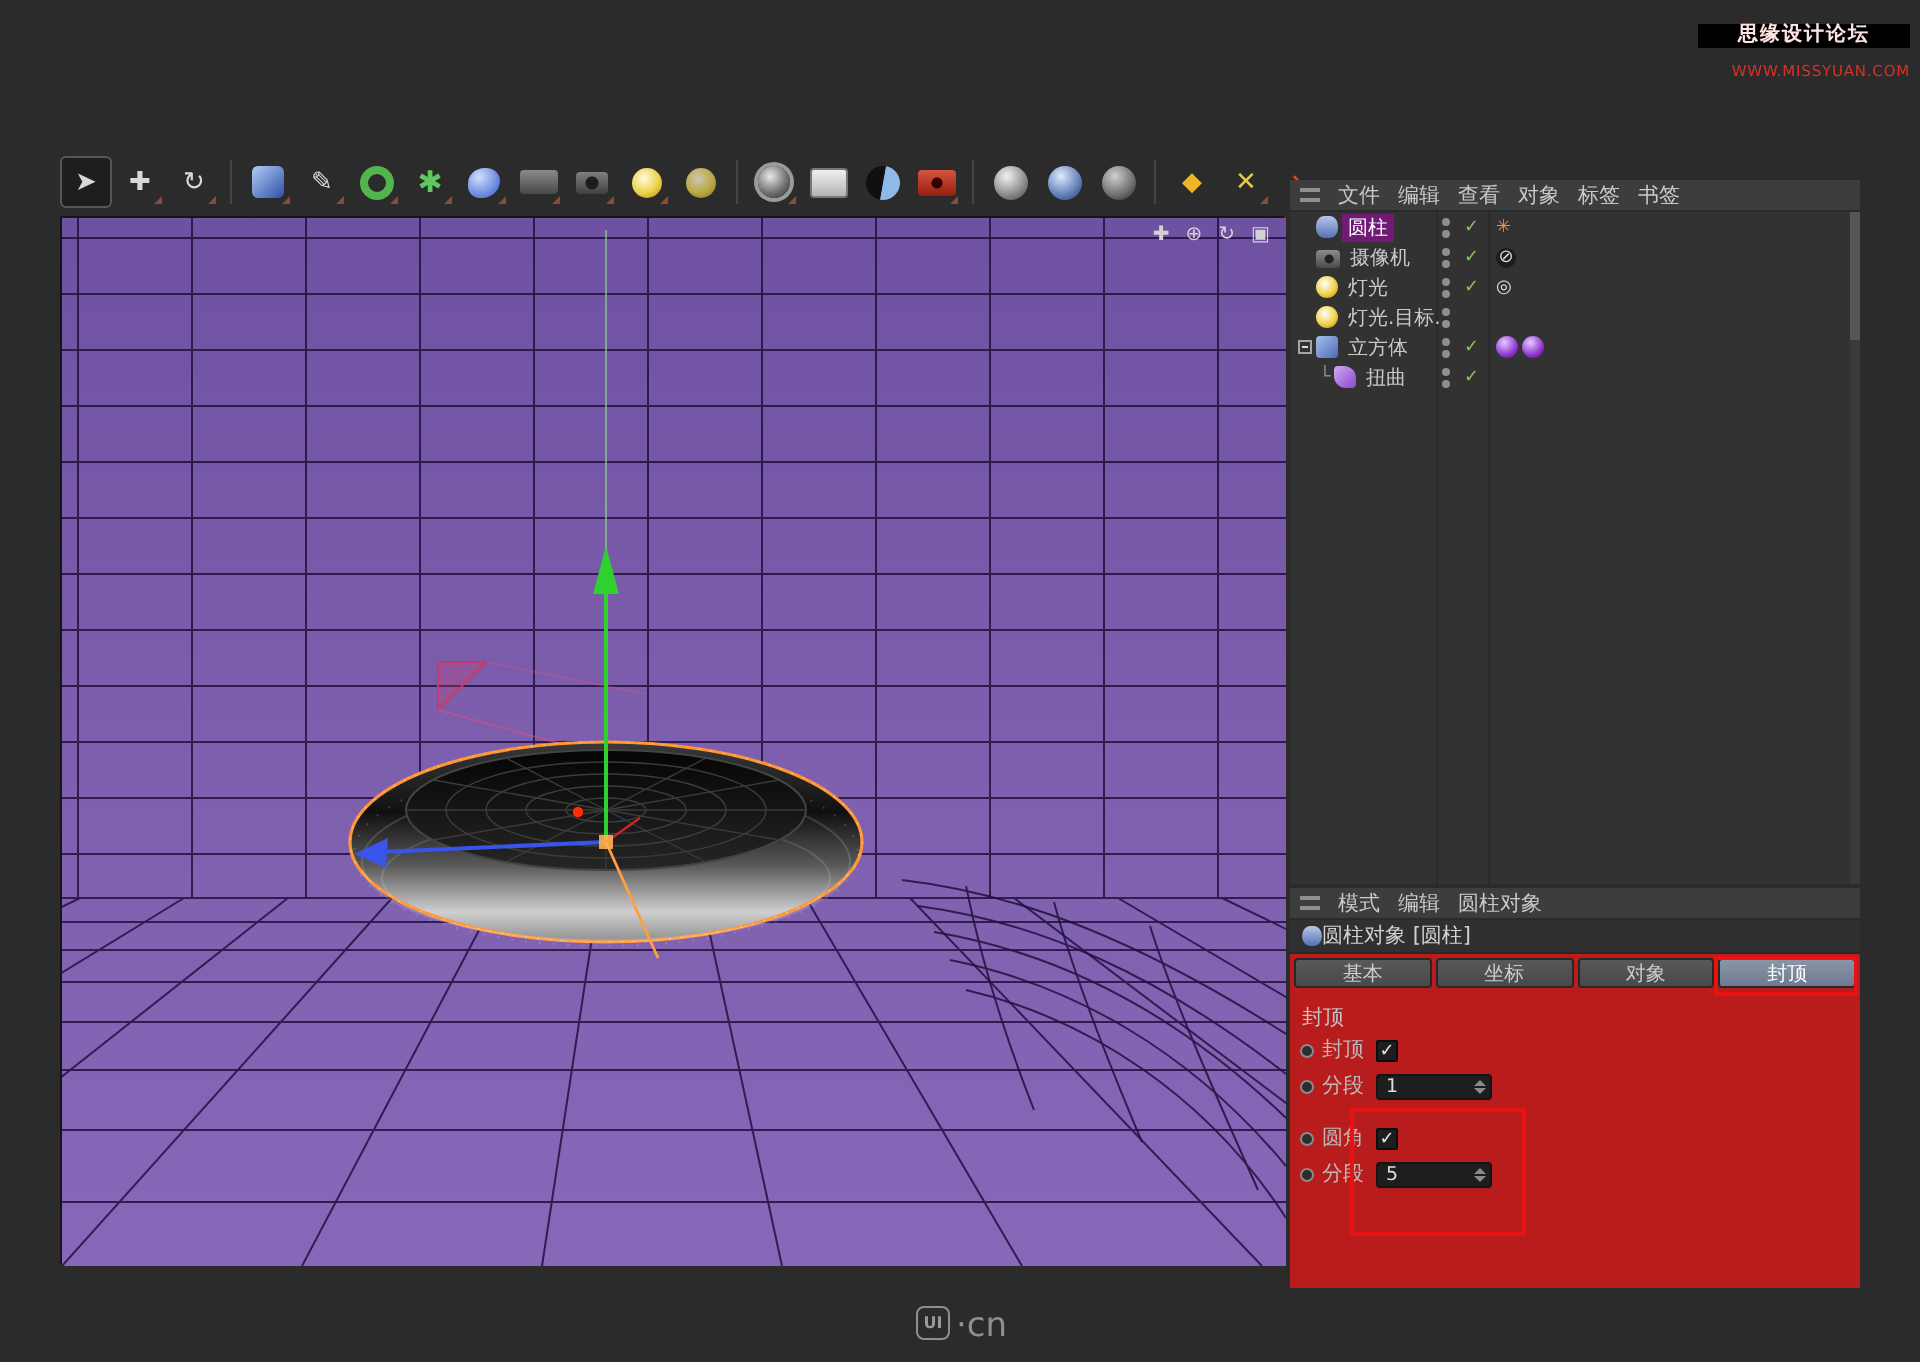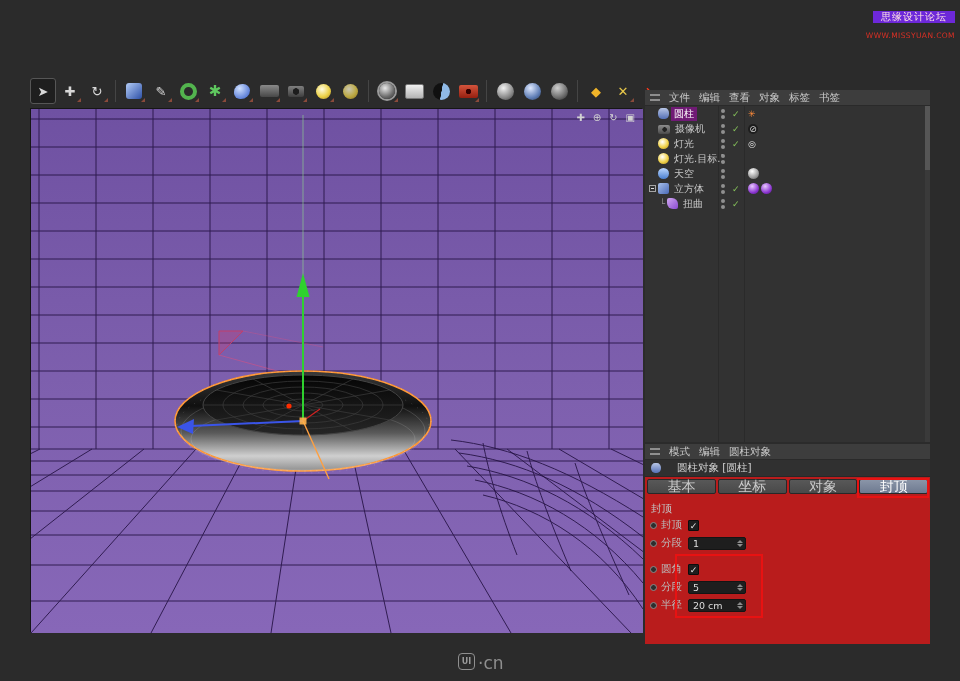--- a/index.html
+++ b/index.html
@@ -2,21 +2,21 @@
 <html><head>
 <meta charset="utf-8">
 <style>
   *{margin:0;padding:0;box-sizing:border-box}
   html,body{background:#222}
   .page{position:relative;width:960px;height:681px;background:#2b2b2b;overflow:hidden;
         font-family:"DejaVu Sans","Liberation Sans",sans-serif;color:#ccc}
 
   
   .watermark{position:absolute;top:6px;right:5px;text-align:right;z-index:6;line-height:1.15}
-  .wm-title{display:inline-block;font-size:10px;font-weight:normal;color:#ffe3e3;background:#6d28d9;padding:0 8px;letter-spacing:1px}
+  .wm-title{display:inline-block;font-size:10px;font-weight:bold;color:#ffe3e3;background:#000000;padding:0 20px;letter-spacing:1px}
   .wm-url{font-size:7.5px;color:#d93025;letter-spacing:.4px}
 
   
   .toolbar{position:absolute;left:30px;top:76px;width:614px;height:30px;display:flex;align-items:center;gap:1px}
   .ticon{position:relative;width:26px;height:26px;border-radius:3px;display:flex;align-items:center;justify-content:center;
          font-size:13px;color:#d8d8d8;flex:0 0 auto;cursor:default}
   .ticon::after{content:none}
   .pressed{background:#1e1e1e;border:1px solid #565656}
   .fly::before{content:"";position:absolute;right:2px;bottom:2px;width:0;height:0;
                border-left:4px solid transparent;border-bottom:4px solid #8a4a3a}
@@ -82,24 +82,24 @@
   .tagO{color:#ff8c3a}
   .tagD{color:#d8d8d8;background:#1d1d1d;border-radius:50%;width:10px;height:10px;line-height:10px;text-align:center}
   .tagT{color:#e2e2e2}
   .thumb{position:absolute;top:2px;width:11px;height:11px;border-radius:50%}
   .th1{left:103px;background:radial-gradient(circle at 38% 30%,#fff,#9a9a9a 62%,#4a4a4a)}
   .thp1{left:103px;background:radial-gradient(circle at 38% 30%,#e8c8ff,#8a35cf 62%,#4a1478)}
   .thp2{left:116px;background:radial-gradient(circle at 38% 30%,#e8c8ff,#8a35cf 62%,#4a1478)}
 
   
   .am{position:absolute;left:0;top:354px;right:0;bottom:0;background:#b91c1c}
-  .am-title{height:17px;background:#303030;display:flex;align-items:center;gap:16px;padding:0 6px;font-size:10.5px;color:#d2d2d2;border-bottom:1px solid #282828}
+  .am-title{height:17px;background:#303030;display:flex;align-items:center;gap:0;padding:0 6px;font-size:10.5px;color:#d2d2d2;border-bottom:1px solid #282828}
   .am-title .cylOI{width:10px;height:10px}
   .tabs{display:flex;gap:2px;padding:2px 2px;height:19px}
-  .tab{flex:1;display:flex;align-items:center;justify-content:center;font-size:14px;color:#ccc;
+  .tab{flex:1;display:flex;align-items:center;justify-content:center;font-size:10px;color:#ccc;
        background:linear-gradient(#585858,#494949);border:1px solid #282828;border-radius:2px;cursor:default}
   .tab.act{background:linear-gradient(#8a95a8,#6e7a90);color:#fff}
   .sect{padding:6px 0 3px 6px;font-size:10.5px;color:#c4c4c4;height:20px}
   .prow{height:18px;display:flex;align-items:center;padding-left:5px;font-size:10.5px}
   .prow.gap{margin-top:8px}
   .kdot{width:7px;height:7px;border:1px solid #8a8a8a;border-radius:50%;background:#2d2d2d;margin-right:4px;flex:0 0 auto}
   .plabel{width:21px;color:#bbb;flex:0 0 auto;margin-right:6px;white-space:nowrap}
   .chkbox{width:11px;height:11px;background:#1e1e1e;border:1px solid #0c0c0c;border-radius:1px;color:#e8e8e8;
           font-size:9px;line-height:10px;text-align:center;flex:0 0 auto}
   .numfield{width:58px;height:13px;background:#1e1e1e;border:1px solid #141414;border-radius:2px;display:flex;align-items:center;padding-left:4px;flex:0 0 auto}
@@ -335,30 +335,20 @@
       <div class="om-row">
         <span class="noexp"></span>
         <span class="oicon lgtOI"></span>
         <span class="nm">灯光.目标.1</span>
         <span class="dots">
             <i></i>
             <i></i>
           </span>
       </div>
       <div class="om-row">
-        <span class="noexp"></span>
-        <span class="oicon skyOI"></span>
-        <span class="nm">天空</span>
-        <span class="dots">
-            <i></i>
-            <i></i>
-          </span>
-        <span class="thumb th1"></span>
-      </div>
-      <div class="om-row">
         <span class="exp"></span>
         <span class="oicon cubOI"></span>
         <span class="nm">立方体</span>
         <span class="dots">
             <i></i>
             <i></i>
           </span>
         <span class="chk">✓</span>
         <span class="thumb thp1"></span>
         <span class="thumb thp2"></span>
@@ -424,31 +414,20 @@
         <span class="kdot"></span>
         <span class="plabel">分段</span>
         <span class="numfield">
           <span class="numval">5</span>
           <span class="spin">
               <i class="up"></i>
               <i class="dn"></i>
             </span>
         </span>
       </div>
-      <div class="prow">
-        <span class="kdot"></span>
-        <span class="plabel">半径</span>
-        <span class="numfield">
-          <span class="numval">20 cm</span>
-          <span class="spin">
-              <i class="up"></i>
-              <i class="dn"></i>
-            </span>
-        </span>
-      </div>
 
       <div class="ann ann1"></div>
       <div class="ann ann2"></div>
     </div>
   </div>
 
   <div class="uilogo">
     <span class="uibox">UI</span>
     <span class="uisuffix">·cn</span>
   </div>

